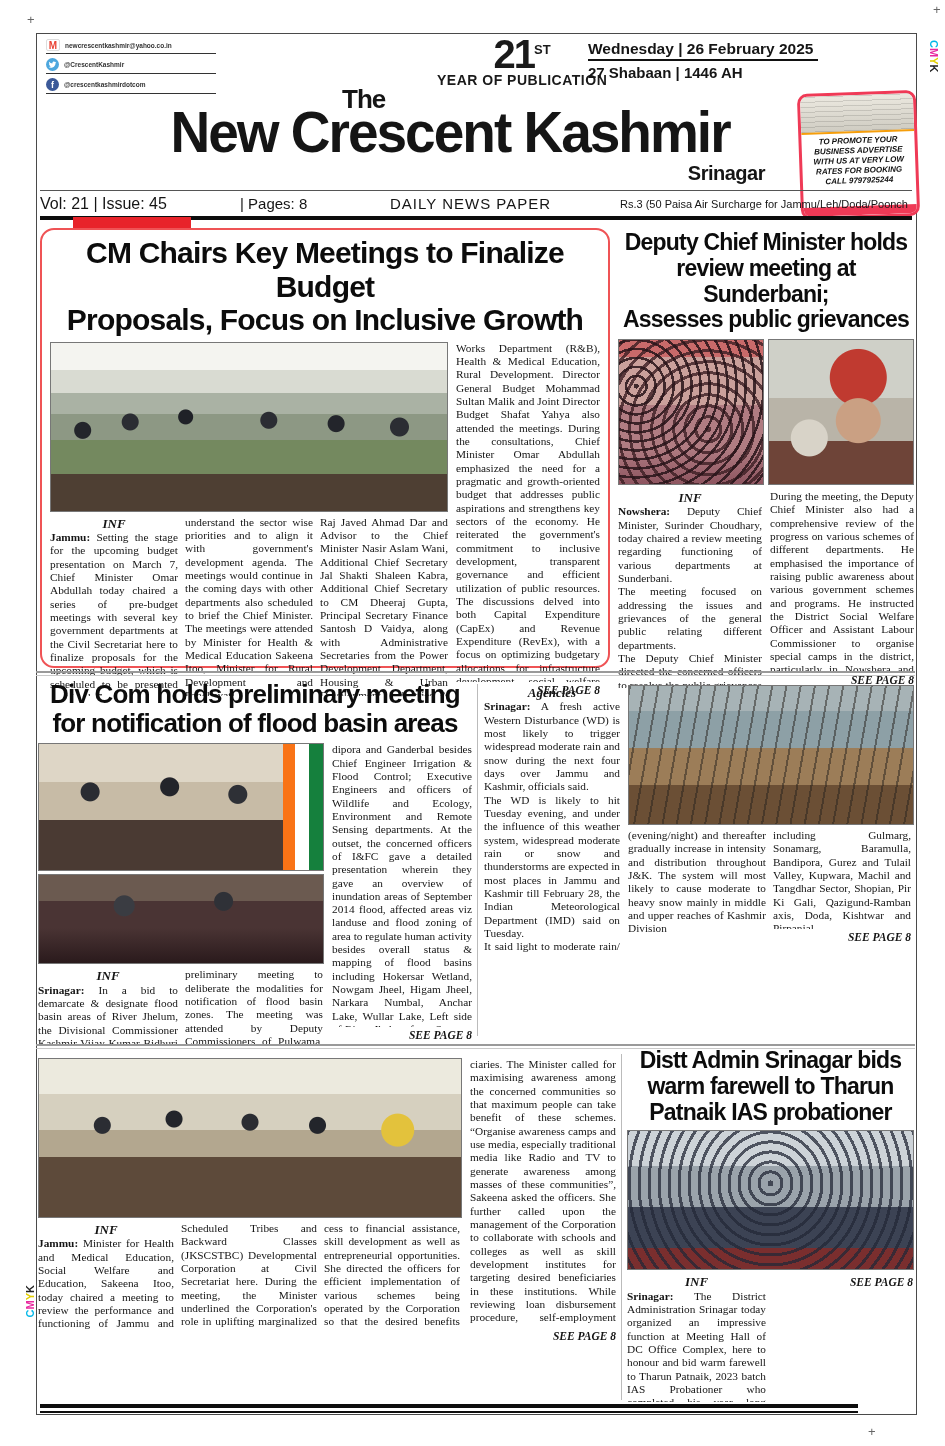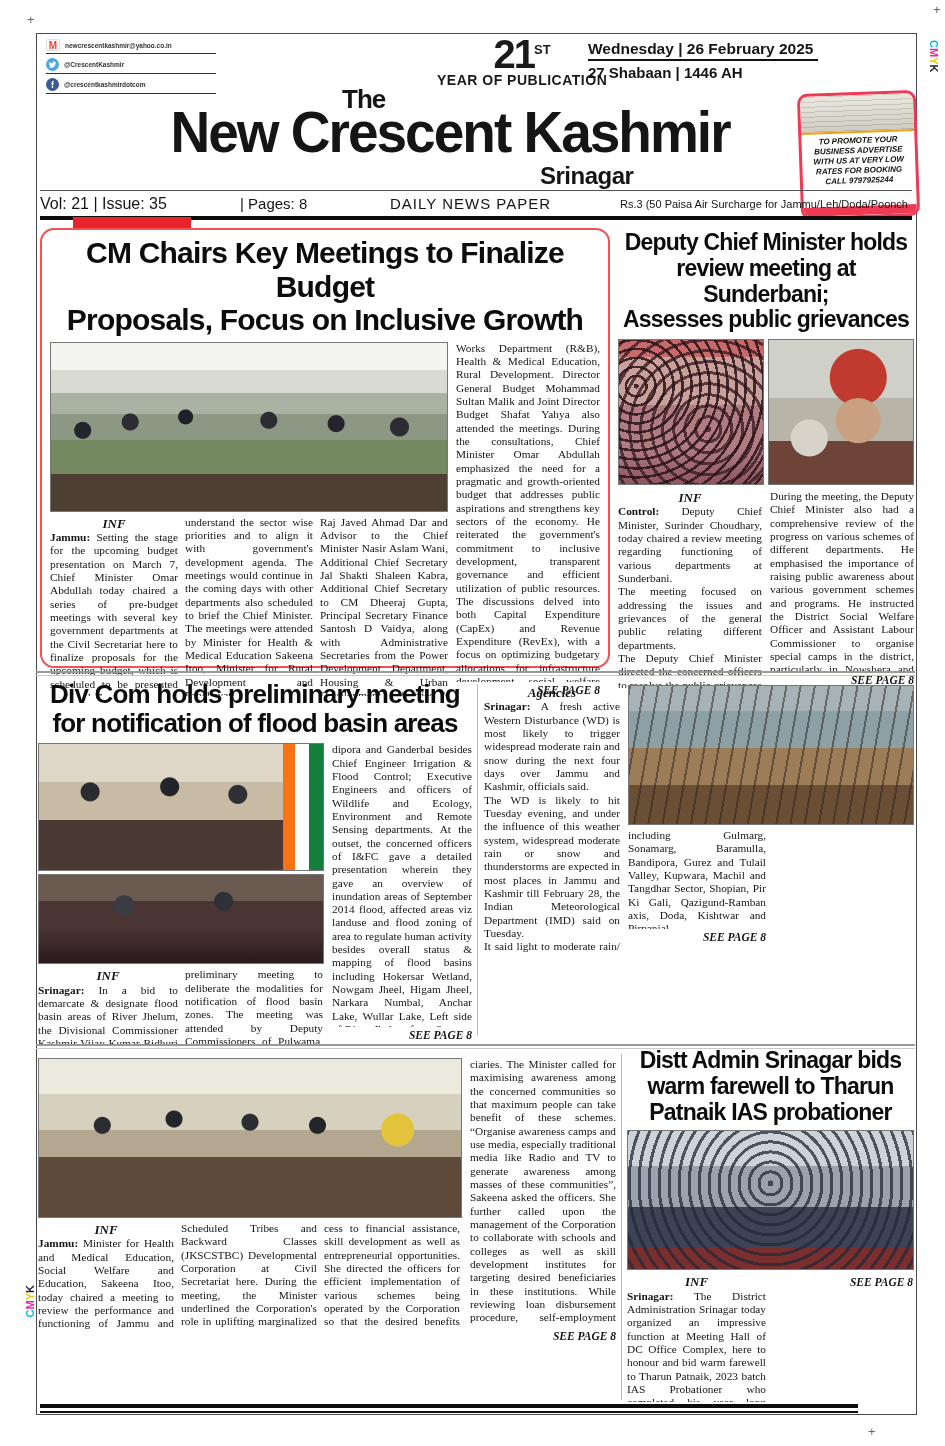--- a/index.html
+++ b/index.html
@@ -20,22 +20,22 @@
   .badge{left:437px;top:36px;text-align:center;font-family:"Liberation Sans",sans-serif;color:#1a1a1a;}
   .badge .num{font-size:40px;font-weight:700;line-height:.9;letter-spacing:-2px;}
   .badge .num sup{font-size:13px;letter-spacing:0;}
   .badge .lbl{font-size:14px;font-weight:700;letter-spacing:.5px;}
   .dates{left:588px;top:40px;width:230px;font-family:"Liberation Sans",sans-serif;font-weight:700;}
   .dates .d1{font-size:15.5px;border-bottom:2px solid #111;padding-bottom:1px;margin-bottom:3px;}
   .dates .d2{font-size:15px;}
   .the{left:342px;top:84px;font-family:"Liberation Sans",sans-serif;font-weight:700;font-size:26px;letter-spacing:-1px;}
   .title{left:120px;top:100px;width:660px;text-align:center;font-family:"Liberation Sans",sans-serif;
          font-weight:700;font-size:55px;letter-spacing:-2px;transform:scaleY(1.06);white-space:nowrap;}
-  .city{left:540px;top:162px;width:225px;text-align:left;font-family:"Liberation Sans",sans-serif;
-        font-weight:700;font-size:24px;letter-spacing:-.5px;}
+  .city{left:540px;top:162px;width:225px;text-align:right;font-family:"Liberation Sans",sans-serif;
+        font-weight:700;font-size:20px;letter-spacing:-.5px;}
   .adbox{left:799px;top:92px;width:113px;height:120px;border:3px solid #ef3a56;border-radius:10px;
          transform:rotate(-2deg);overflow:hidden;background:#fff;}
   .ad-thumb{height:36px;background:
      repeating-linear-gradient(0deg,rgba(0,0,0,.12) 0 1px,transparent 1px 5px),
      linear-gradient(180deg,#ece9e0,#cfccc2);border-bottom:2px solid #f59e0b;}
   .ad-text{padding:3px 2px;text-align:center;font-family:"Liberation Sans",sans-serif;
            font-weight:700;font-style:italic;font-size:8px;line-height:1.25;color:#111;}
   .ad-foot{position:absolute;bottom:0;left:0;right:0;height:9px;background:#ef3a56;}
   .infobar{left:40px;top:190px;width:872px;height:25px;border-top:1.5px solid #555;border-bottom:4px solid #0d0d0d;
            display:flex;align-items:center;font-family:"Liberation Sans",sans-serif;font-size:15px;}
@@ -150,21 +150,21 @@
   <div class="abs title">New Crescent Kashmir</div>
   <div class="abs city">Srinagar</div>
 
   <div class="abs adbox">
     <div class="ad-thumb"></div>
     <div class="ad-text">TO PROMOTE YOUR BUSINESS ADVERTISE WITH US AT VERY LOW RATES FOR BOOKING CALL 9797925244</div>
     <div class="ad-foot"></div>
   </div>
 
   <div class="abs infobar">
-    <span class="vol">Vol: 21 |  Issue: 35</span>
+    <span class="vol">Vol: 21 |  Issue: 45</span>
     <span class="pages">| Pages: 8</span>
     <span class="type">DAILY  NEWS  PAPER</span>
     <span class="price">Rs.3 (50 Paisa Air Surcharge for Jammu/Leh/Doda/Poonch</span>
   </div>
   <div class="abs redbar"></div>
 
   <div class="abs a1box">
     <div class="headline" style="font-size:30px;">CM Chairs Key Meetings to Finalize Budget
 Proposals, Focus on Inclusive Growth</div>
     <div class="row" style="gap:8px;margin-top:5px;">
@@ -195,21 +195,21 @@
     <div class="headline" style="font-size:23px;">Deputy Chief Minister holds
 review meeting at Sunderbani;
 Assesses public grievances</div>
     <div class="row" style="gap:4px;margin-top:6px;">
       <div class="ph ph-crowd" style="width:146px;height:144px;"></div>
       <div class="ph ph-turban" style="width:146px;height:144px;"></div>
     </div>
     <div class="row" style="gap:8px;margin-top:5px;height:198px;overflow:hidden;">
       <div class="col" style="width:144px;">
         <div class="byline">INF</div>
-        <p><b>Control:</b> <span>Deputy Chief Minister, Surinder Choudhary, today chaired a review meeting regarding functioning of various departments at Sunderbani.</span></p>
+        <p><b>Nowshera:</b> <span>Deputy Chief Minister, Surinder Choudhary, today chaired a review meeting regarding functioning of various departments at Sunderbani.</span></p>
         <div class="rest">The meeting focused on addressing the issues and grievances of the general public relating different departments.
 The Deputy Chief Minister directed the concerned officers to resolve the public grievances on priority basis, ensuring swift and effective solutions to the concerns of the local residents.</div>
       </div>
       <div style="width:144px;">
         <div class="col rest" style="height:182px;">During the meeting, the Deputy Chief Minister also had a comprehensive review of the progress on various schemes of different departments. He emphasised the importance of raising public awareness about various government schemes and programs. He instructed the District Social Welfare Officer and Assistant Labour Commissioner to organise special camps in the district, particularly in Nowshera and Sunderbani, to educate the public about their</div>
         <div class="seepage">SEE PAGE 8</div>
       </div>
     </div>
   </div>
 
@@ -246,20 +246,22 @@
     <div class="row" style="gap:8px;margin-top:5px;">
       <div class="col" style="width:136px;height:268px;">
         <div class="byline">Agencies</div>
         <p><b>Srinagar:</b> <span>A fresh active Western Disturbance (WD) is most likely to trigger widespread moderate rain and snow during the next four days over Jammu and Kashmir, officials said.</span></p>
         <div class="rest">The WD is likely to hit Tuesday evening, and under the influence of this weather system, widespread moderate rain or snow and thunderstorms are expected in most places in Jammu and Kashmir till February 28, the Indian Meteorological Department (IMD) said on Tuesday.
 It said light to moderate rain/ snow would first commence over places of North and Central Kashmir on February 25</div>
       </div>
       <div style="width:286px;">
         <div class="ph ph-aerial" style="width:284px;height:138px;"></div>
         <div class="row" style="gap:7px;margin-top:4px;height:122px;overflow:hidden;">
+          <div class="col rest" style="width:138px;">(evening/night) and thereafter gradually increase in intensity and distribution throughout J&amp;K.
+The system will most likely to cause moderate to heavy snow mainly in middle and upper reaches of Kashmir Division</div>
           <div style="width:138px;">
             <div class="col rest" style="height:100px;">including Gulmarg, Sonamarg, Baramulla, Bandipora, Gurez and Tulail Valley, Kupwara, Machil and Tangdhar Sector, Shopian, Pir Ki Gali, Qazigund-Ramban axis, Doda, Kishtwar and Pirpanjal</div>
             <div class="seepage">SEE PAGE 8</div>
           </div>
         </div>
       </div>
     </div>
   </div>
 
   <div class="abs hrule" style="left:36px;top:1044px;width:879px;"></div>

